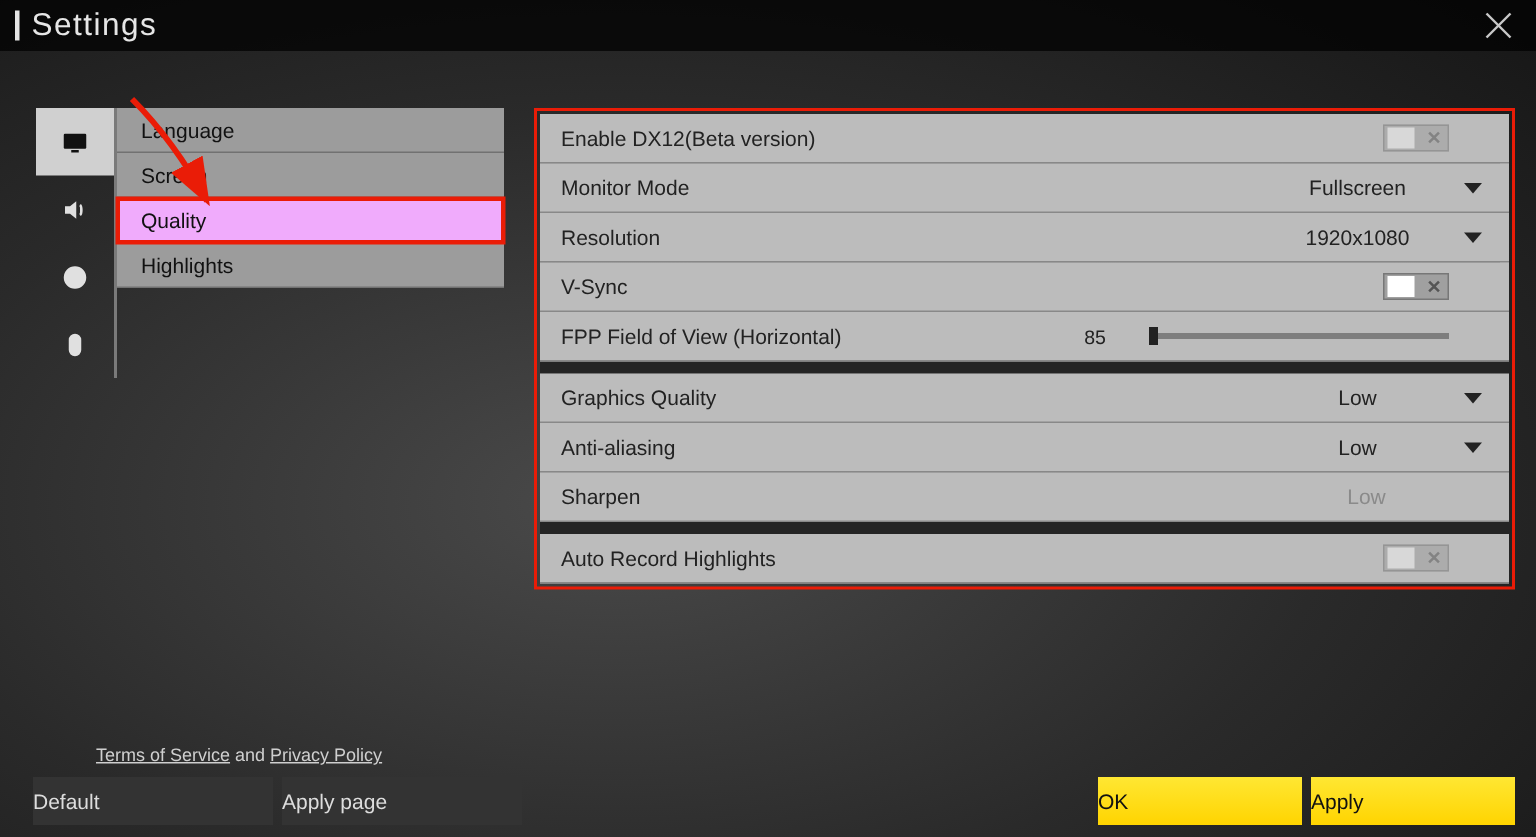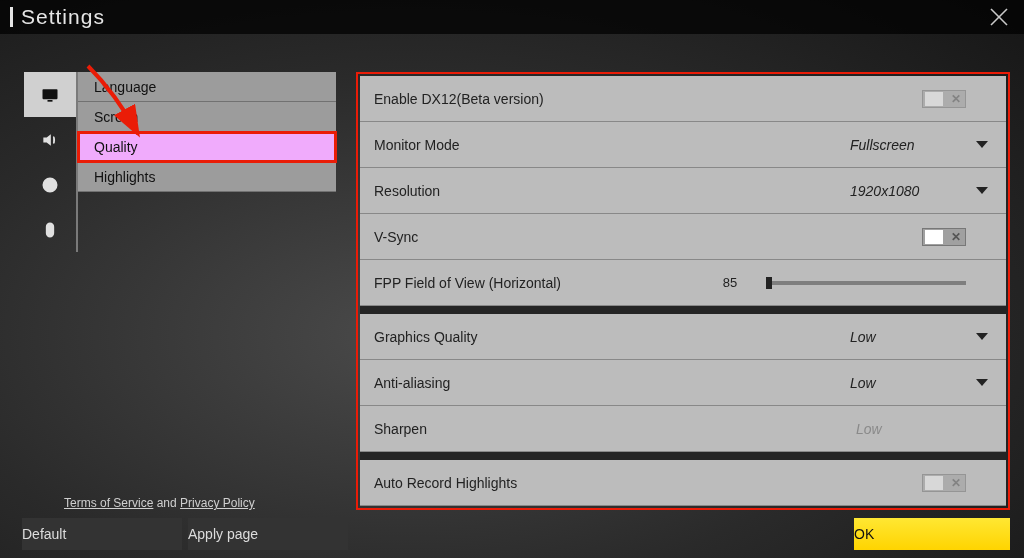--- a/index.html
+++ b/index.html
@@ -100,39 +100,38 @@
     top: 0; left: 0; right: 0;
     border: 2px solid #ea1c07;
     padding: 2px 2px 2px 2px;
     background: rgba(40,40,40,0.15);
   }
   .group-gap {
     height: 8px;
     background: #242424;
   }
   .row {
-    height: 46px;
+    height: 33px;
     background: #bcbcbc;
     border-bottom: 1px solid #888;
     display: flex;
     align-items: center;
     padding-left: 14px;
     padding-right: 18px;
     font-size: 14px;
     color: #222;
     position: relative;
   }
   .row .label { flex: 0 0 auto; }
   .row .mid { flex: 1; }
   .row .val {
     min-width: 110px;
-    text-align: left;
+    text-align: center;
     font-size: 14px;
     color: #222;
-    font-style: italic;
   }
   .row .val.dim { color: #8a8a8a; }
   .chev {
     width: 0; height: 0;
     border-left: 6px solid transparent;
     border-right: 6px solid transparent;
     border-top: 7px solid #222;
     margin-left: 16px;
   }
   .toggle {
@@ -223,21 +222,21 @@
     font-size: 14px;
     cursor: pointer;
   }
   .btn.dark {
     width: 160px;
     background: #333333;
     color: #ddd;
   }
   .btnbar .spacer { flex: 1; }
   .btn.yellow {
-    width: 156px;
+    width: 136px;
     background: linear-gradient(#ffe733, #ffd400);
     color: #111;
     font-weight: 500;
   }
 </style>
 </head>
 <body>
 
 <div class="header">
   <div class="vbar"></div>
@@ -394,13 +393,16 @@
   <div class="btn dark">
       <span>Default</span>
     </div>
   <div class="btn dark">
       <span>Apply page</span>
     </div>
   <div class="spacer"></div>
   <div class="btn yellow">
       <span>OK</span>
     </div>
+  <div class="btn yellow">
+      <span>Apply</span>
+    </div>
 </div>
 
 </body></html>

